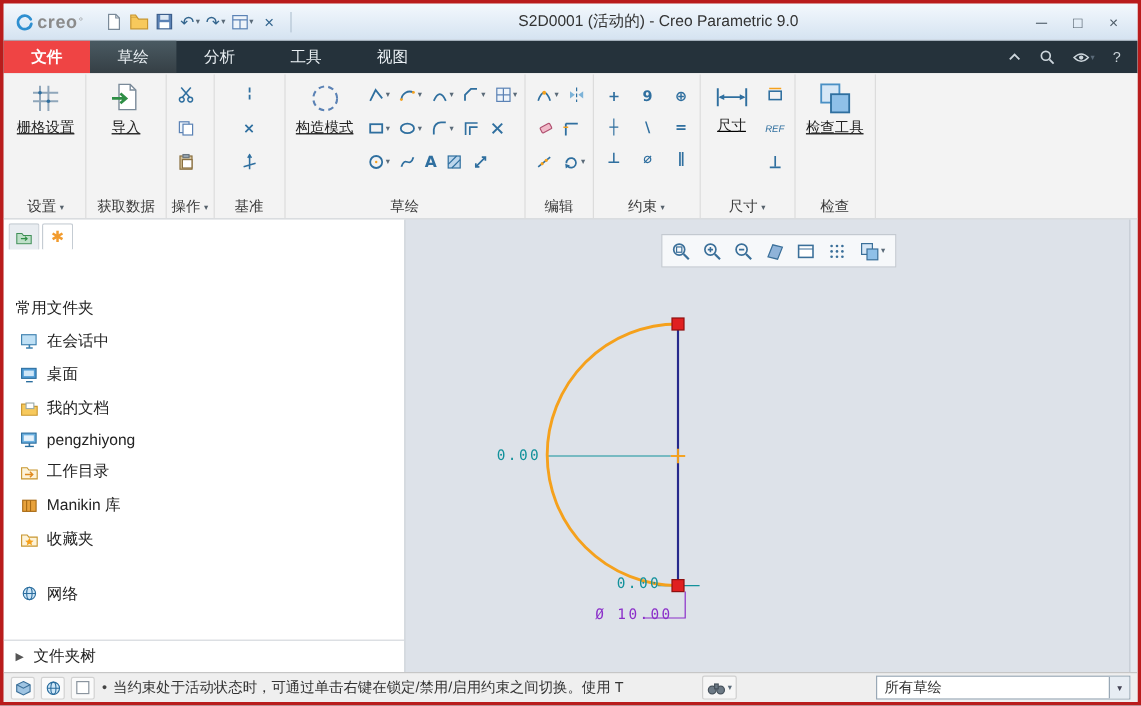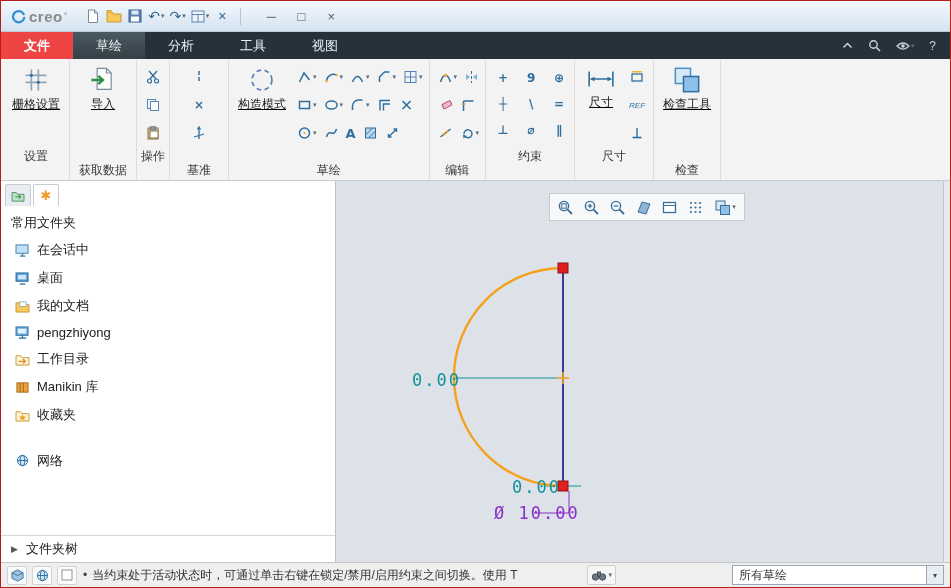--- a/index.html
+++ b/index.html
@@ -1,18 +1,18 @@
 <!DOCTYPE html>
 <html><head>
 <meta charset="utf-8">
 <style>
   * { margin:0; padding:0; box-sizing:border-box; }
   html,body { background:#9aa7b4; }
   body { font-family:"Liberation Sans","DejaVu Sans",sans-serif; }
-  .window { width:951px; height:588px; display:flex; flex-direction:column; border:1px solid #b91c1c; background:#f0f0f0; overflow:hidden; }
+  .window { width:951px; height:588px; display:flex; flex-direction:column; border:3px solid #b91c1c; background:#f0f0f0; overflow:hidden; }
 
   
   .titlebar { height:31px; flex:0 0 31px; background:linear-gradient(#f3f8fd,#d5e3f1); display:flex; align-items:center; padding:0 6px; border-bottom:1px solid #b9c9d9; }
   .logo-swirl { margin:0 3px 0 4px; }
   .logo-text { color:#8b8b8b; font-size:15px; font-weight:bold; letter-spacing:.5px; }
   .logo-mark { color:#8b8b8b; font-size:9px; vertical-align:top; margin-left:1px; }
   .qat { display:flex; align-items:center; gap:1px; margin-left:16px; }
   .qat-btn { height:22px; min-width:20px; display:flex; align-items:center; justify-content:center; border-radius:2px; color:#33658e; font-size:14px; padding:0 2px; }
   .caret7 { font-size:7px; color:#5a6a78; margin-left:1px; }
   .tb-sep { width:1px; height:17px; background:#b3c3d3; margin:0 8px; }
@@ -26,21 +26,21 @@
   .tab-file { background:#ef4444; color:#fff; font-weight:bold; }
   .tab-active { background:linear-gradient(#4a5a62,#353f45); }
   .tabbar-spacer { flex:1; }
   .tabbar-icons { display:flex; align-items:center; gap:15px; padding-right:14px; color:#cdd6dc; }
   .tabbar-icons .ticon { display:flex; align-items:center; font-size:12px; }
 
   
   .ribbon { height:122px; flex:0 0 122px; background:#f3f3f3; display:flex; padding:1px 0 0 2px; border-bottom:1px solid #c9ced3; }
   .rgroup { display:flex; flex-direction:column; border-right:1px solid #dcdcdc; padding:1px 4px 0; }
   .rgroup-body { flex:1; display:flex; align-items:flex-start; gap:2px; }
-  .rgroup-label { height:19px; display:flex; align-items:center; justify-content:center; gap:21px; font-size:12px; color:#3a3a3a; white-space:nowrap;flex-direction:column; }
+  .rgroup-label { height:19px; display:flex; align-items:center; justify-content:center; gap:3px; font-size:12px; color:#3a3a3a; white-space:nowrap; }
   .gcaret { font-size:7px; color:#55606a; }
   .bigbtn { width:58px; display:flex; flex-direction:column; align-items:center; padding-top:5px; gap:4px; border-radius:2px;text-decoration:underline; }
   .blabel { font-size:12px; color:#222; text-align:center; line-height:1.15; white-space:nowrap; }
   .bigbtn.pressed { background:linear-gradient(#fbfbfb,#dfdfdf); border:1px solid #9aa4ac; box-shadow:inset 0 0 2px #bbb; }
   .minicol { display:flex; flex-direction:column; gap:4px; padding-top:4px; }
   .smallbtn { width:24px; height:24px; display:flex; align-items:center; justify-content:center; border-radius:2px; }
   .tools-grid { display:flex; flex-direction:column; gap:4px; padding-top:4px; margin-left:2px; }
   .tool-row { display:flex; gap:3px; align-items:center; }
   .tool { display:flex; align-items:center; height:24px; padding:0 2px; border-radius:2px; }
   .glyph-icon { font-size:12px; color:#2f6f9f; font-weight:bold; font-family:"DejaVu Sans",sans-serif; }
@@ -49,31 +49,31 @@
   .con-cell { width:22px; height:20px; display:flex; align-items:center; justify-content:center; border-radius:2px; }
   .ref-text { font-size:8px; color:#2f6f9f; font-style:italic; font-weight:normal; }
 
   
   .main { flex:1; display:flex; min-height:0; }
   .left-panel { width:335px; flex:0 0 335px; background:#fff; border-right:1px solid #b9c2cb; display:flex; flex-direction:column; font-size:13px; color:#222; }
   .panel-tabs { display:flex; gap:2px; padding:3px 0 2px 4px; }
   .ptab { width:26px; height:22px; border:1px solid #c5ccd3; border-bottom:none; display:flex; align-items:center; justify-content:center; background:#e9edf1; border-radius:2px 2px 0 0; }
   .ptab.active { background:#fff; }
   .ptab .ast { color:#f29b2d; font-size:13px; font-weight:bold; }
-  .panel-header { padding:6px 10px 4px; color:#1d1d1d; }
+  .panel-header { padding:6px 10px 4px; color:#1d1d1d;margin-top:32px; }
   .folder-item { display:flex; align-items:center; gap:7px; padding:5px 10px 5px 14px; white-space:nowrap; }
   .panel-gap { height:18px; }
   .panel-flex { flex:1; }
   .folder-tree-bar { border-top:1px solid #d4d8dc; height:27px; display:flex; align-items:center; gap:8px; padding:0 10px; color:#222; }
   .tri { font-size:9px; color:#555; }
 
   .canvas { position:relative; flex:1; background:#dde2e9; overflow:hidden; }
   .canvas-toolbar { position:absolute; left:213px; top:12px; display:flex; align-items:center; background:#f6f8fa; border:1px solid #c3c9d0; padding:1px 3px; gap:2px; }
   .cbtn { width:24px; height:24px; display:flex; align-items:center; justify-content:center; border-radius:2px; }
-  .dim-label { position:absolute; font-family:"DejaVu Sans Mono",monospace; font-size:17px; letter-spacing:2px; white-space:nowrap; }
+  .dim-label { position:absolute; font-family:"DejaVu Sans Mono",monospace; font-size:12px; letter-spacing:2px; white-space:nowrap; }
   .dim-teal { color:#12919b; }
   .dim-purple { color:#8b2fc9; }
   .right-strip { width:7px; flex:0 0 7px; background:#e6eaef; border-left:1px solid #bcc4cd; }
 
   
   .statusbar { height:25px; flex:0 0 25px; background:#efefef; border-top:1px solid #c6c6c6; display:flex; align-items:center; padding:0 6px; font-size:12px; color:#333; gap:6px; }
   .sb-icons { display:flex; align-items:center; gap:5px; }
   .sb-icon { width:20px; height:19px; display:flex; align-items:center; justify-content:center; border:1px solid #d2d2d2; background:#fafafa; border-radius:2px; }
   .sb-msg { flex:1; display:flex; align-items:center; gap:5px; white-space:nowrap; overflow:hidden; }
   .sb-bullet { color:#444; }
@@ -129,20 +129,21 @@
             <line x1="7" y1="4.5" x2="7" y2="12" stroke="#5b82b5"></line>
           </svg>
         <span class="caret7">▾</span>
       </div>
       <div class="qat-btn">
         <span>×</span>
       </div>
     </div>
 
     <div class="tb-sep"></div>
+    <div class="title-text">S2D0001 (活动的) - Creo Parametric 9.0</div>
     <div class="win-controls">
       <div class="win-btn">─</div>
       <div class="win-btn">□</div>
       <div class="win-btn">×</div>
     </div>
   </div>
 
   <div class="tabbar">
     <div class="tab tab-file">文件</div>
     <div class="tab tab-active">草绘</div>

